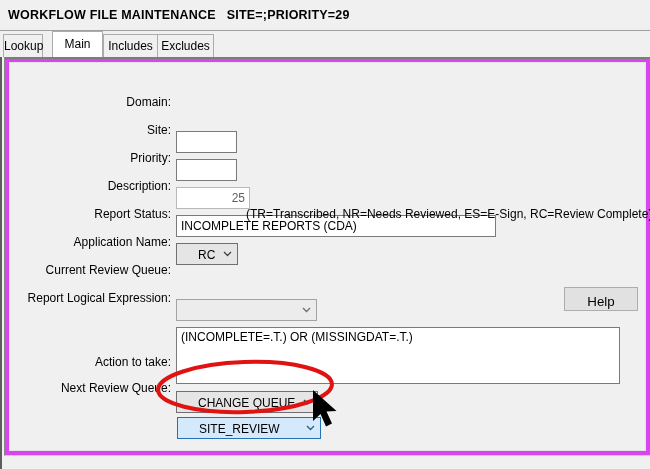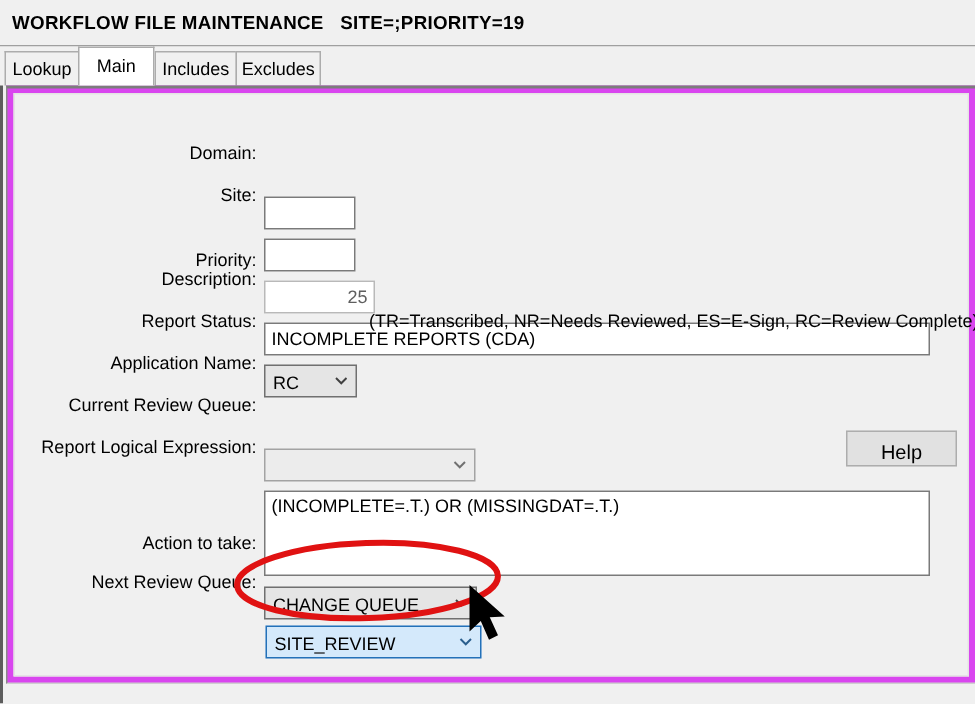--- a/index.html
+++ b/index.html
@@ -80,21 +80,21 @@
   }
   .tbox { height: 22px; padding: 0 4px; }
   input.tbox { outline: none; }
   .tbox.disabled {
     border-color: #b9b9b9; color: #5f5f5f; text-align: right;
   }
   .combo {
     height: 22px;
     background: #e5e5e5;
     border: 1px solid #707070;
-    padding: 4px 18px 0 5px;
+    padding: 4px 18px 0 21px;
     white-space: nowrap; overflow: hidden;
   }
   .combo .chev {
     position: absolute; right: 5px; top: 7px; width: 9px; height: 6px;
   }
   .combo.dim {
     background: #ececec;
     border-color: #a3a3a3;
   }
   .combo.highlight {
@@ -120,46 +120,46 @@
     position: absolute; left: 0; top: 0; width: 650px; height: 469px;
     pointer-events: none; z-index: 50;
   }
 </style>
 </head>
 <body>
 
 <div id="window">
 
   <div id="titlebar">
-    <div class="title">WORKFLOW FILE MAINTENANCE   SITE=;PRIORITY=19</div>
+    <div class="title">WORKFLOW FILE MAINTENANCE   SITE=;PRIORITY=29</div>
   </div>
 
   <div id="tabstrip">
-    <div class="tab" style="left:3px; width:50px;">Lookup</div>
+    <div class="tab" style="left:3px; width:40px;">Lookup</div>
     <div class="tab active" style="left:52px; width:51px;">Main</div>
     <div class="tab" style="left:103px; width:55px;">Includes</div>
     <div class="tab" style="left:157px; width:57px;">Excludes</div>
   </div>
 
   <div id="left-edge"></div>
 
   <div id="panel">
     <div id="panel-inner"></div>
 
     <div class="flabel" style="top:36px;">Domain:</div>
     <input class="tbox" style="left: 171px; top: 32px; width: 61px;" value="">
 
     <div class="flabel" style="top:64px;">Site:</div>
     <input class="tbox" style="left: 171px; top: 60px; width: 61px;" value="">
 
-    <div class="flabel" style="top:92px;margin-top:15px;">Priority:</div>
+    <div class="flabel" style="top:92px;">Priority:</div>
     <input class="tbox disabled" style="left: 171px; top: 88px; width: 74px;" readonly="" value="25">
 
     <div class="flabel" style="top:120px;">Description:</div>
-    <input class="tbox" style="left: 171px; top: 116px; width: 444px;" value="INCOMPLETE REPORTS (CDA)">
+    <input class="tbox" style="left: 171px; top: 116px; width: 320px;" value="INCOMPLETE REPORTS (CDA)">
 
     <div class="flabel" style="top:148px;">Report Status:</div>
     <div class="combo" style="left:171px; top:144px; width:62px;">
       <span>RC</span>
       <svg class="chev" viewBox="0 0 9 6">
         <polyline points="1,1 4.5,4.5 8,1" fill="none" stroke="#404040" stroke-width="1.3"></polyline>
       </svg>
     </div>
     <div class="hint" style="left:241px; top:148px;">(TR=Transcribed, NR=Needs Reviewed, ES=E-Sign, RC=Review Complete)</div>
 

